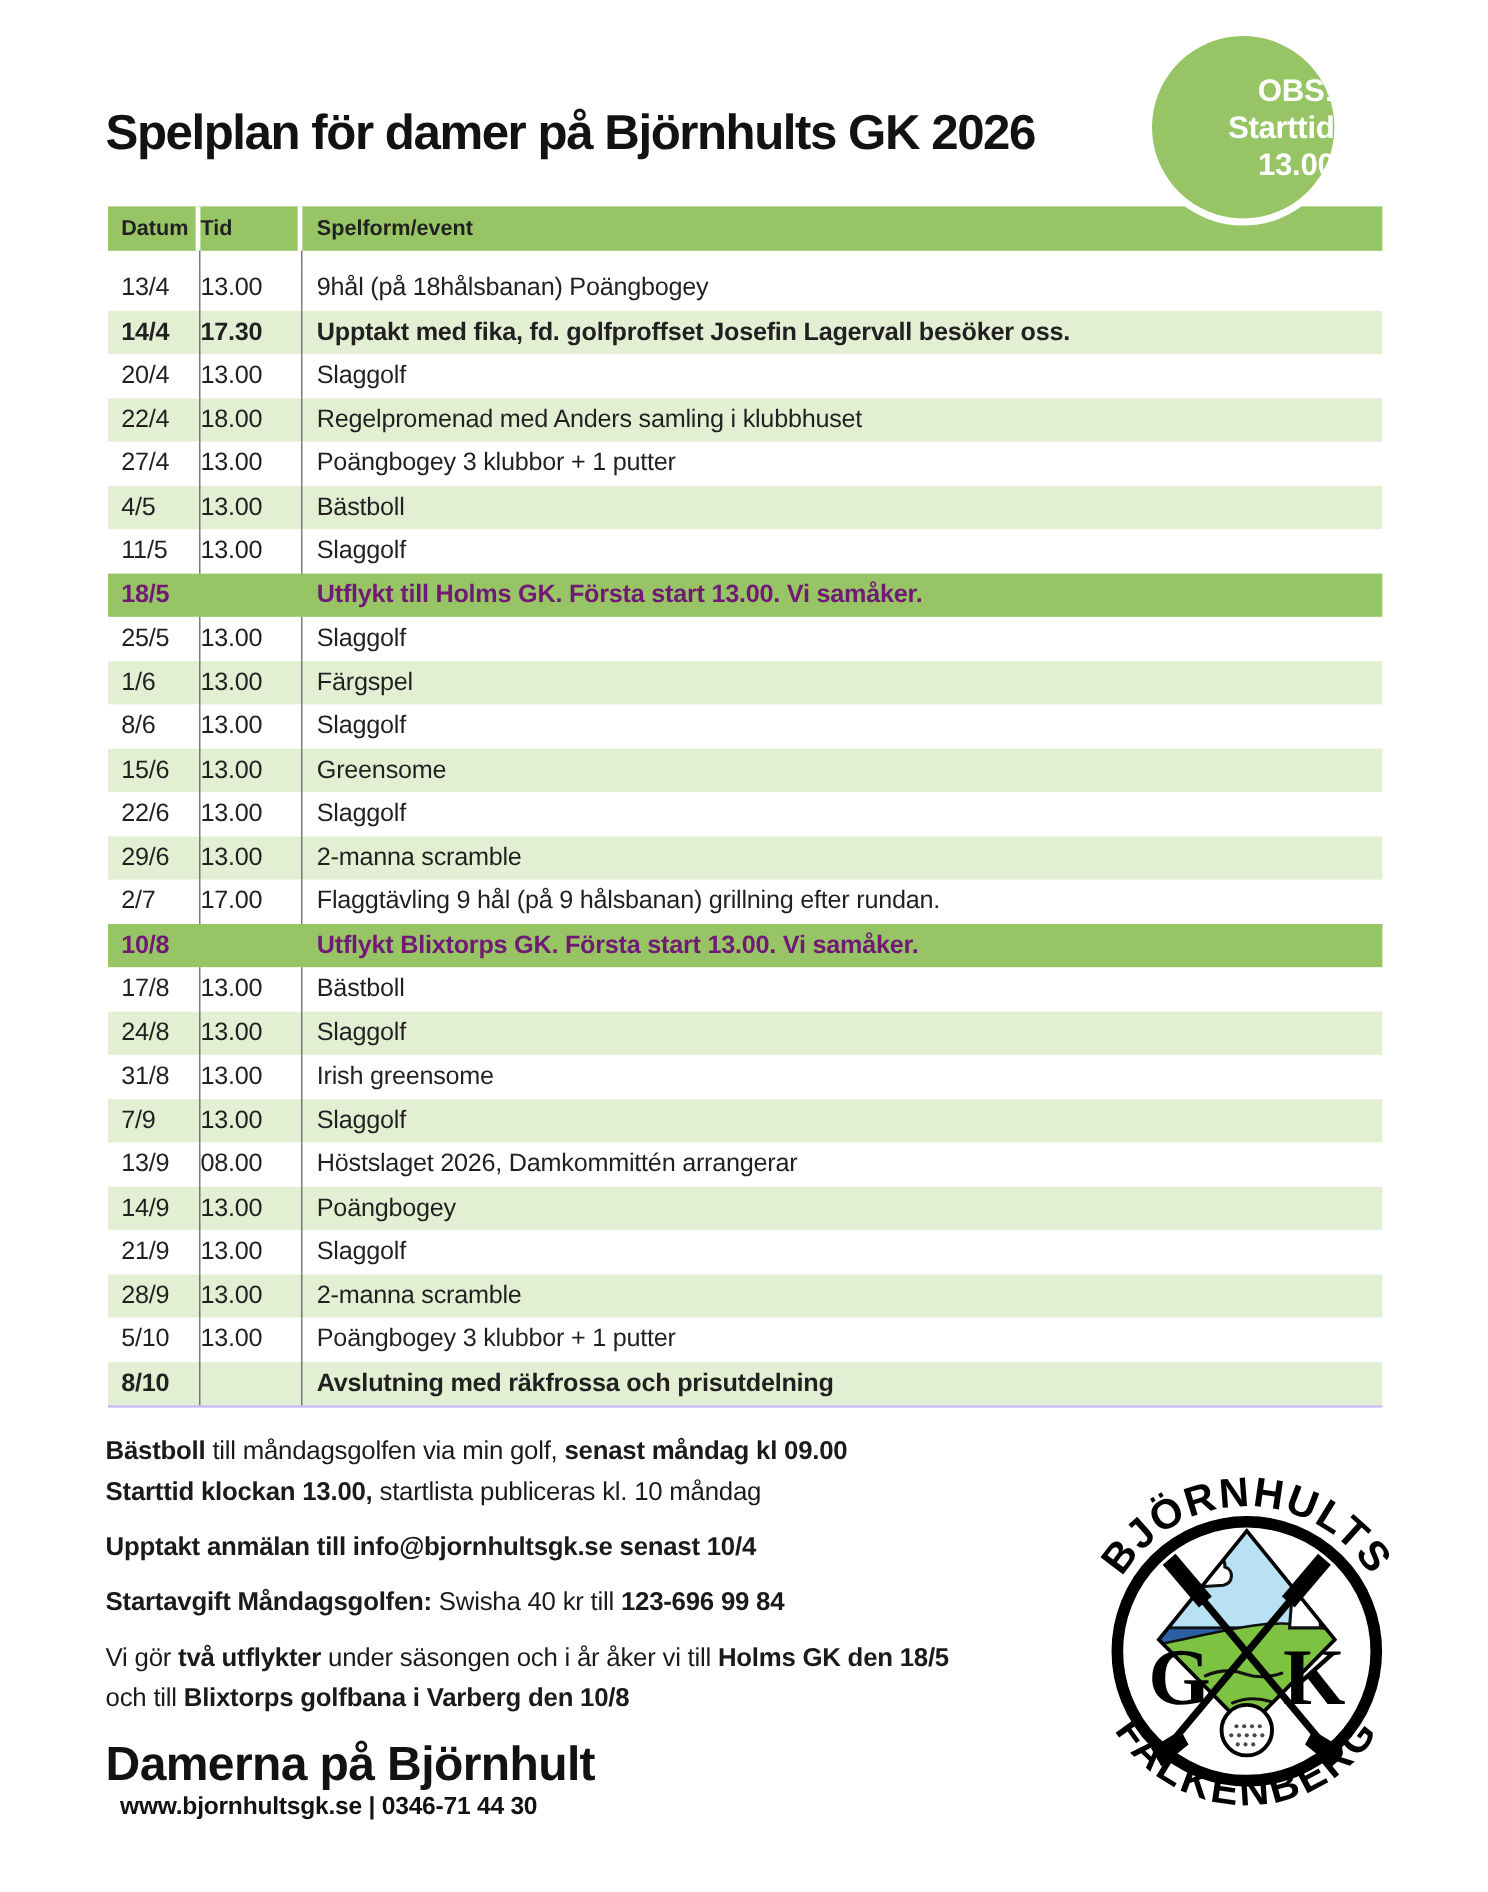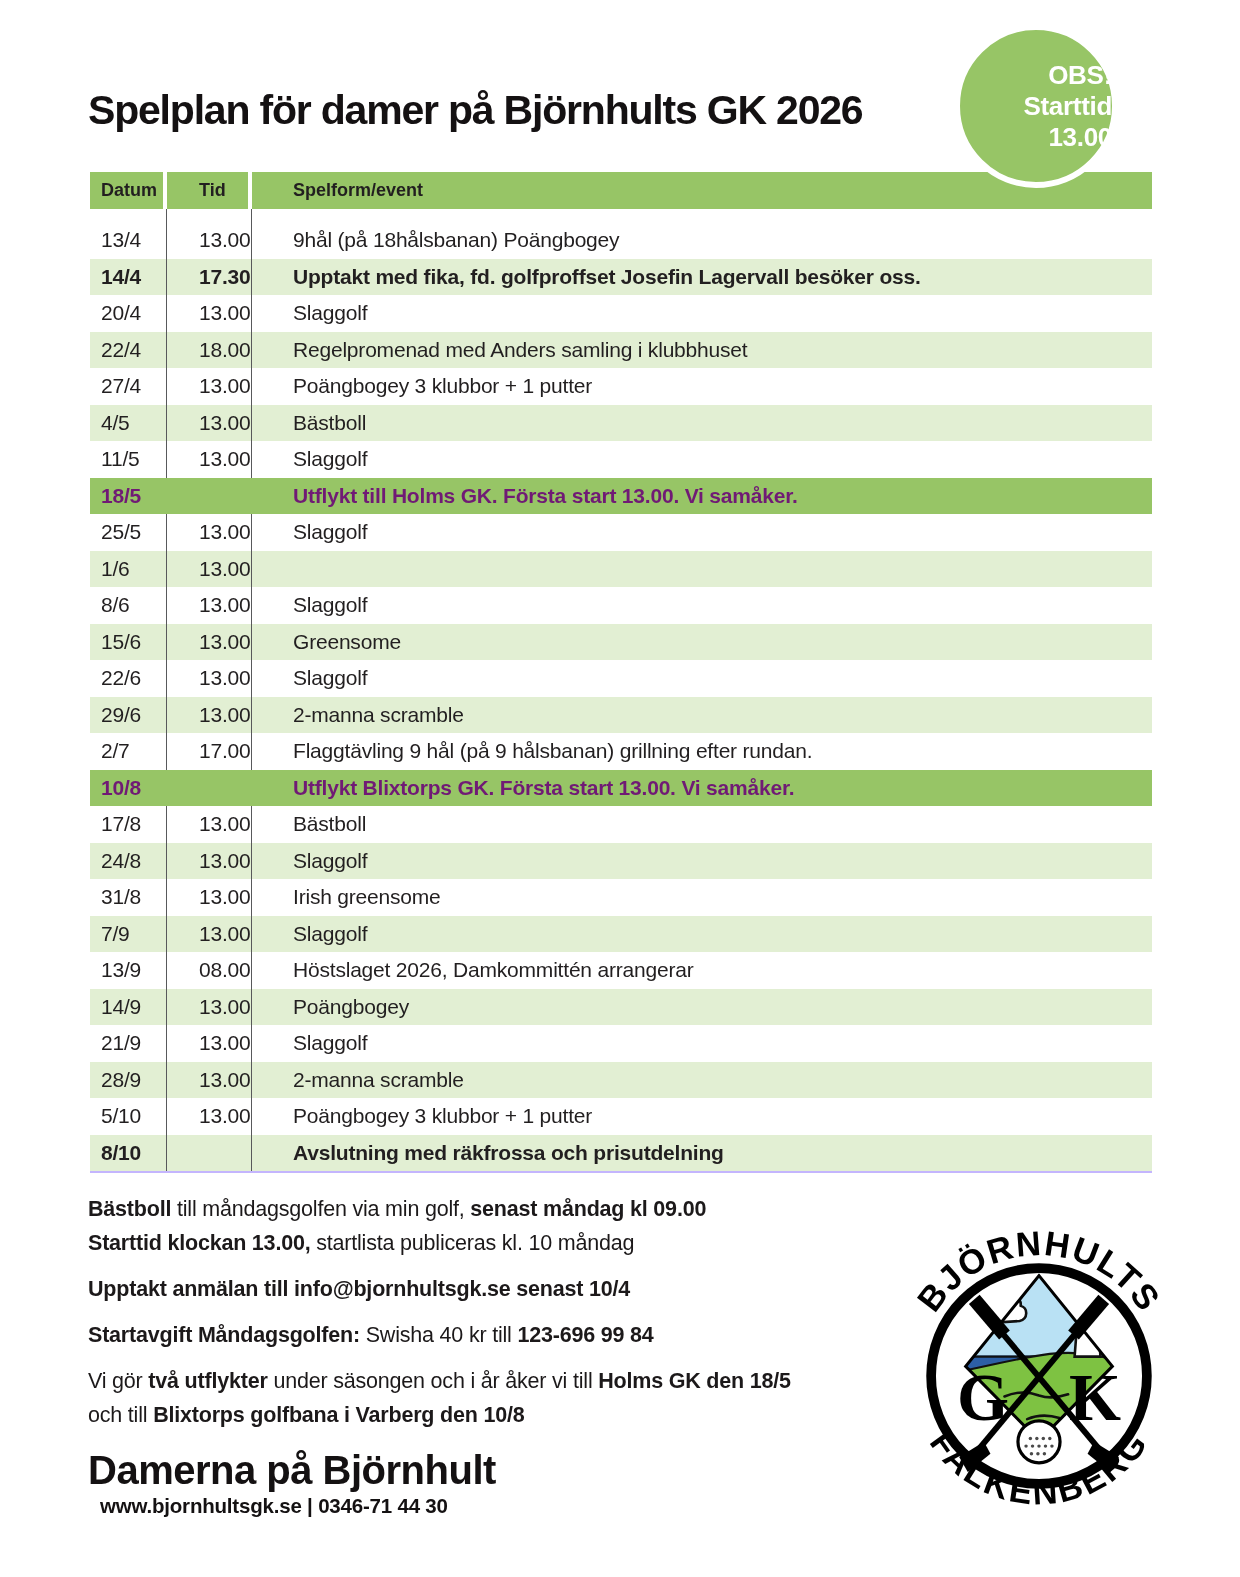--- a/index.html
+++ b/index.html
@@ -19,22 +19,22 @@
     display:flex; flex-direction:column; justify-content:center; align-items:flex-end;
     z-index:5; text-align:center;
   }
   .badge div { color:#fff; font-weight:bold; font-size:26px; line-height:31px; letter-spacing:-0.3px; }
 
   
   .table { position:absolute; left:90px; top:172px; width:1062px; border-bottom:2px solid #c4b5fd; }
   .row { display:flex; height:36.5px; align-items:stretch; font-size:21px; letter-spacing:-0.2px; color:#221f20; }
   .row > div { display:flex; align-items:center; }
   .c1 { width:77px;  padding-left:11px; border-right:1.5px solid #58595b; }
-  .c2 { width:85px;  padding-left:32px; border-right:1.5px solid #58595b; }
-  .c3 { flex:1; padding-left:41px;text-align:center; }
+  .c2 { width:85px;  padding-left:0; border-right:1.5px solid #58595b; }
+  .c3 { flex:1; padding-left:12px;text-align:center; }
   .header-row { background:var(--green); height:37px; font-weight:bold; font-size:18px; letter-spacing:0; }
   .header-row .c1, .header-row .c2 { border-right:4px solid #fff; }
   .spacer-row { height:13px; }
   .spacer-row > div { height:100%; }
   .row.tint { background:var(--green-light); }
   .row.tint-bold { background:var(--green-light); font-weight:bold; }
   .row.solid { background:var(--green); color:#701a75; font-weight:600; }
   .row.solid .c1, .row.solid .c2 { border-right-color:transparent; }
 
   
@@ -115,20 +115,21 @@
           <div class="c3">Utflykt till Holms GK. Första start 13.00. Vi samåker.</div>
         </div>
         <div class="row plain">
           <div class="c1">25/5</div>
           <div class="c2">13.00</div>
           <div class="c3">Slaggolf</div>
         </div>
         <div class="row tint">
           <div class="c1">1/6</div>
           <div class="c2">13.00</div>
+          <div class="c3">Färgspel</div>
         </div>
         <div class="row plain">
           <div class="c1">8/6</div>
           <div class="c2">13.00</div>
           <div class="c3">Slaggolf</div>
         </div>
         <div class="row tint">
           <div class="c1">15/6</div>
           <div class="c2">13.00</div>
           <div class="c3">Greensome</div>

